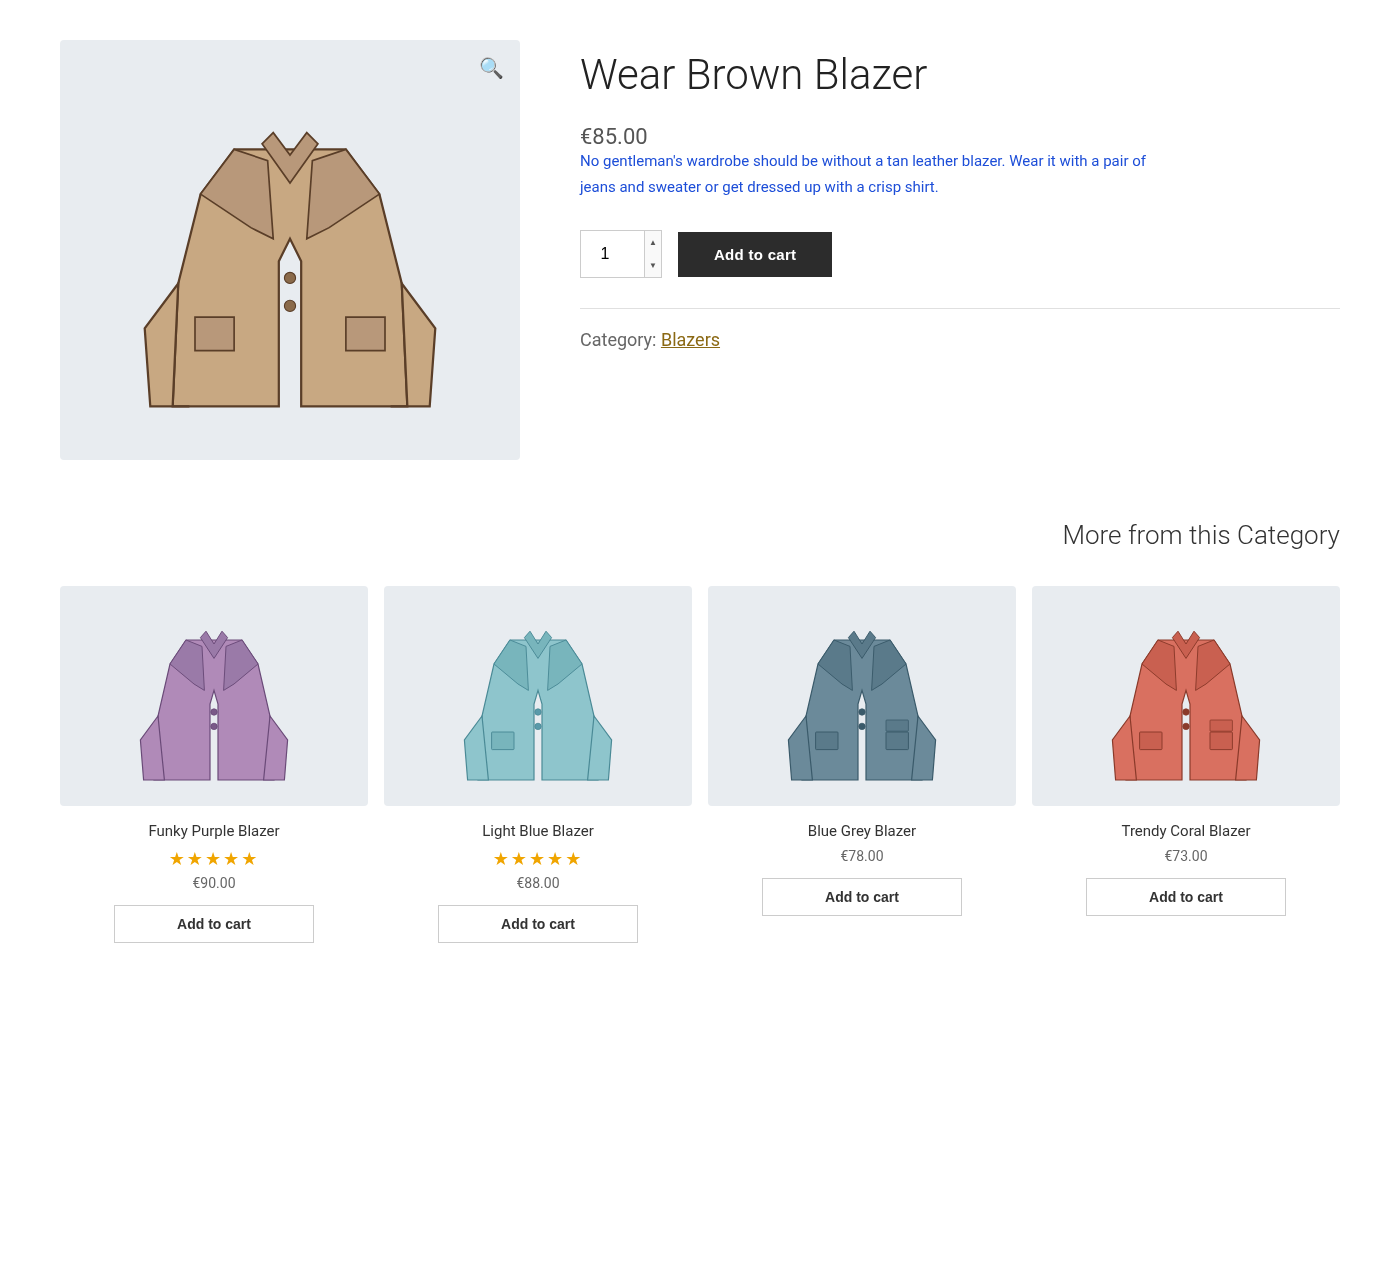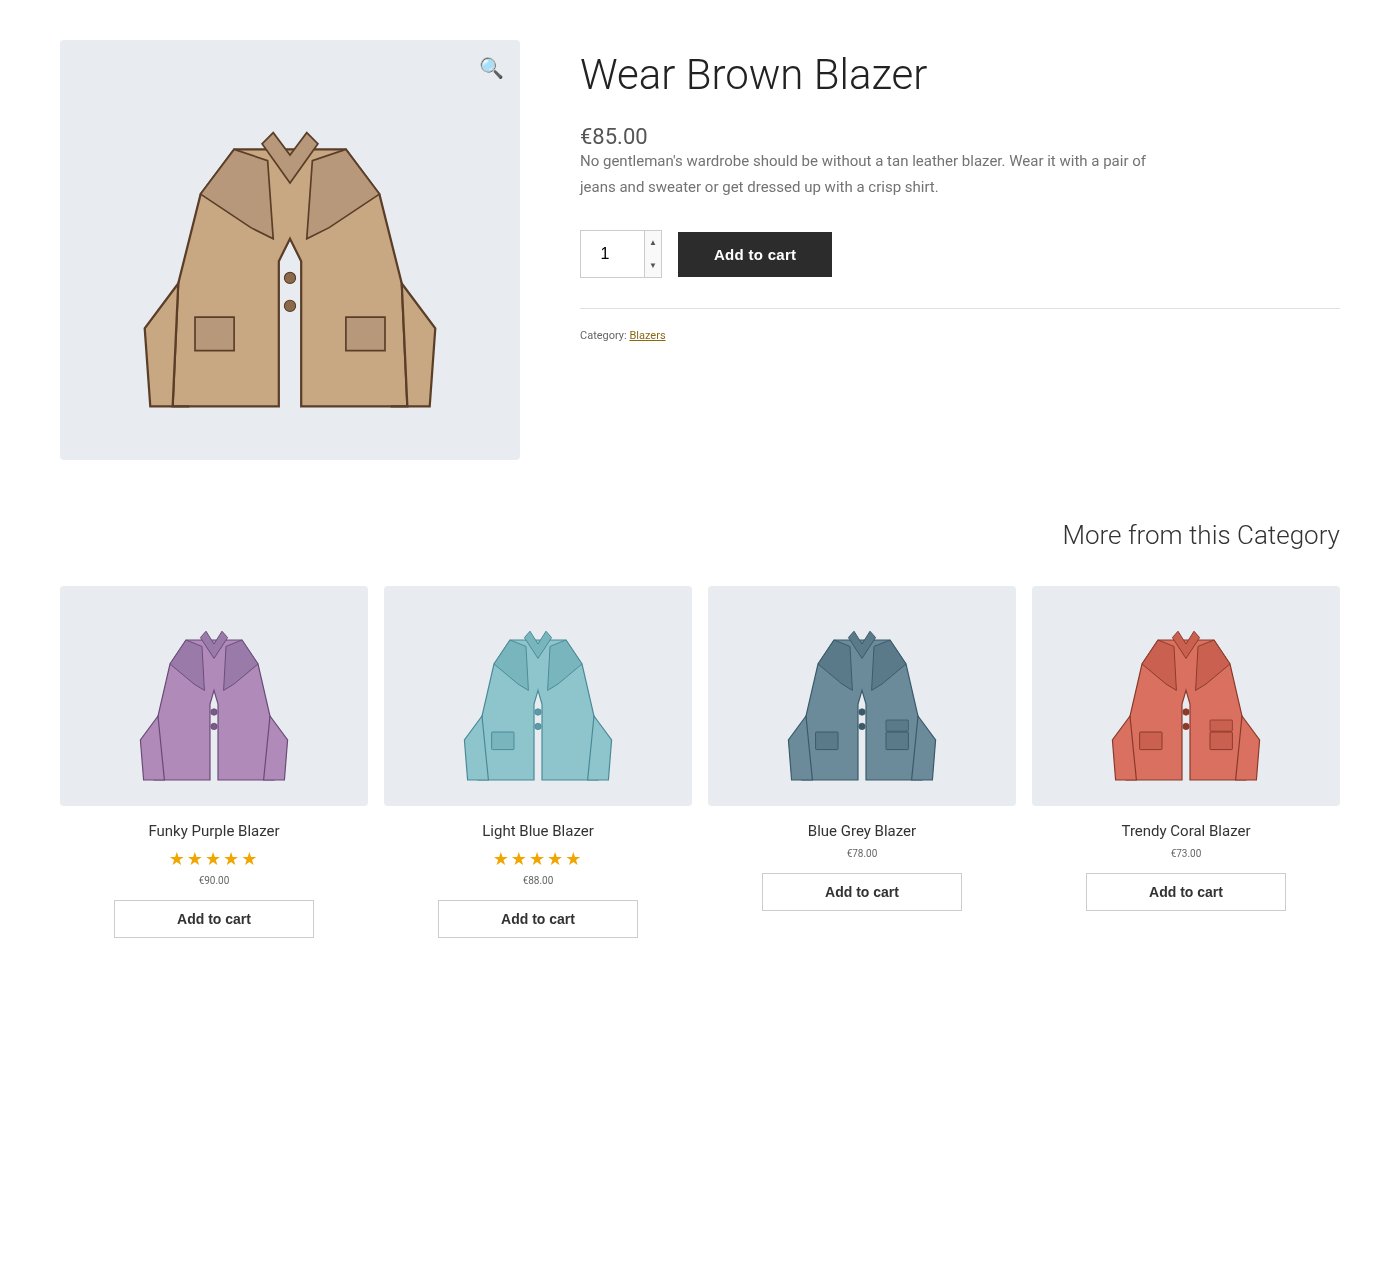--- a/index.html
+++ b/index.html
@@ -59,21 +59,21 @@
       line-height: 1.2;
     }
 
     .product-price {
       font-size: 22px;
       color: #555;
     }
 
     .product-description {
       font-size: 15px;
-      color: #737373;
+      color: #1d4ed8;
       line-height: 1.7;
       margin-bottom: 30px;
       max-width: 580px;
     }
 
     .add-to-cart-row {
       display: flex;
       align-items: center;
       gap: 16px;
       margin-bottom: 30px;
@@ -125,21 +125,21 @@
       letter-spacing: 0.3px;
     }
 
     .divider {
       border: none;
       border-top: 1px solid #e0e0e0;
       margin-bottom: 20px;
     }
 
     .product-category {
-      font-size: 11px;
+      font-size: 18px;
       color: #666;
     }
 
     .product-category a {
       color: #8b6914;
       text-decoration: underline;
     }
 
     
     .more-section {
@@ -191,21 +191,21 @@
     }
 
     .stars {
       color: #f0a500;
       font-size: 18px;
       margin-bottom: 6px;
       letter-spacing: 2px;
     }
 
     .product-card-price {
-      font-size: 10px;
+      font-size: 14px;
       color: #666;
       margin-bottom: 14px;
     }
 
     .card-add-to-cart-btn {
       background: #fff;
       color: #333;
       border: 1px solid #ccc;
       padding: 10px 28px;
       font-size: 14px;

